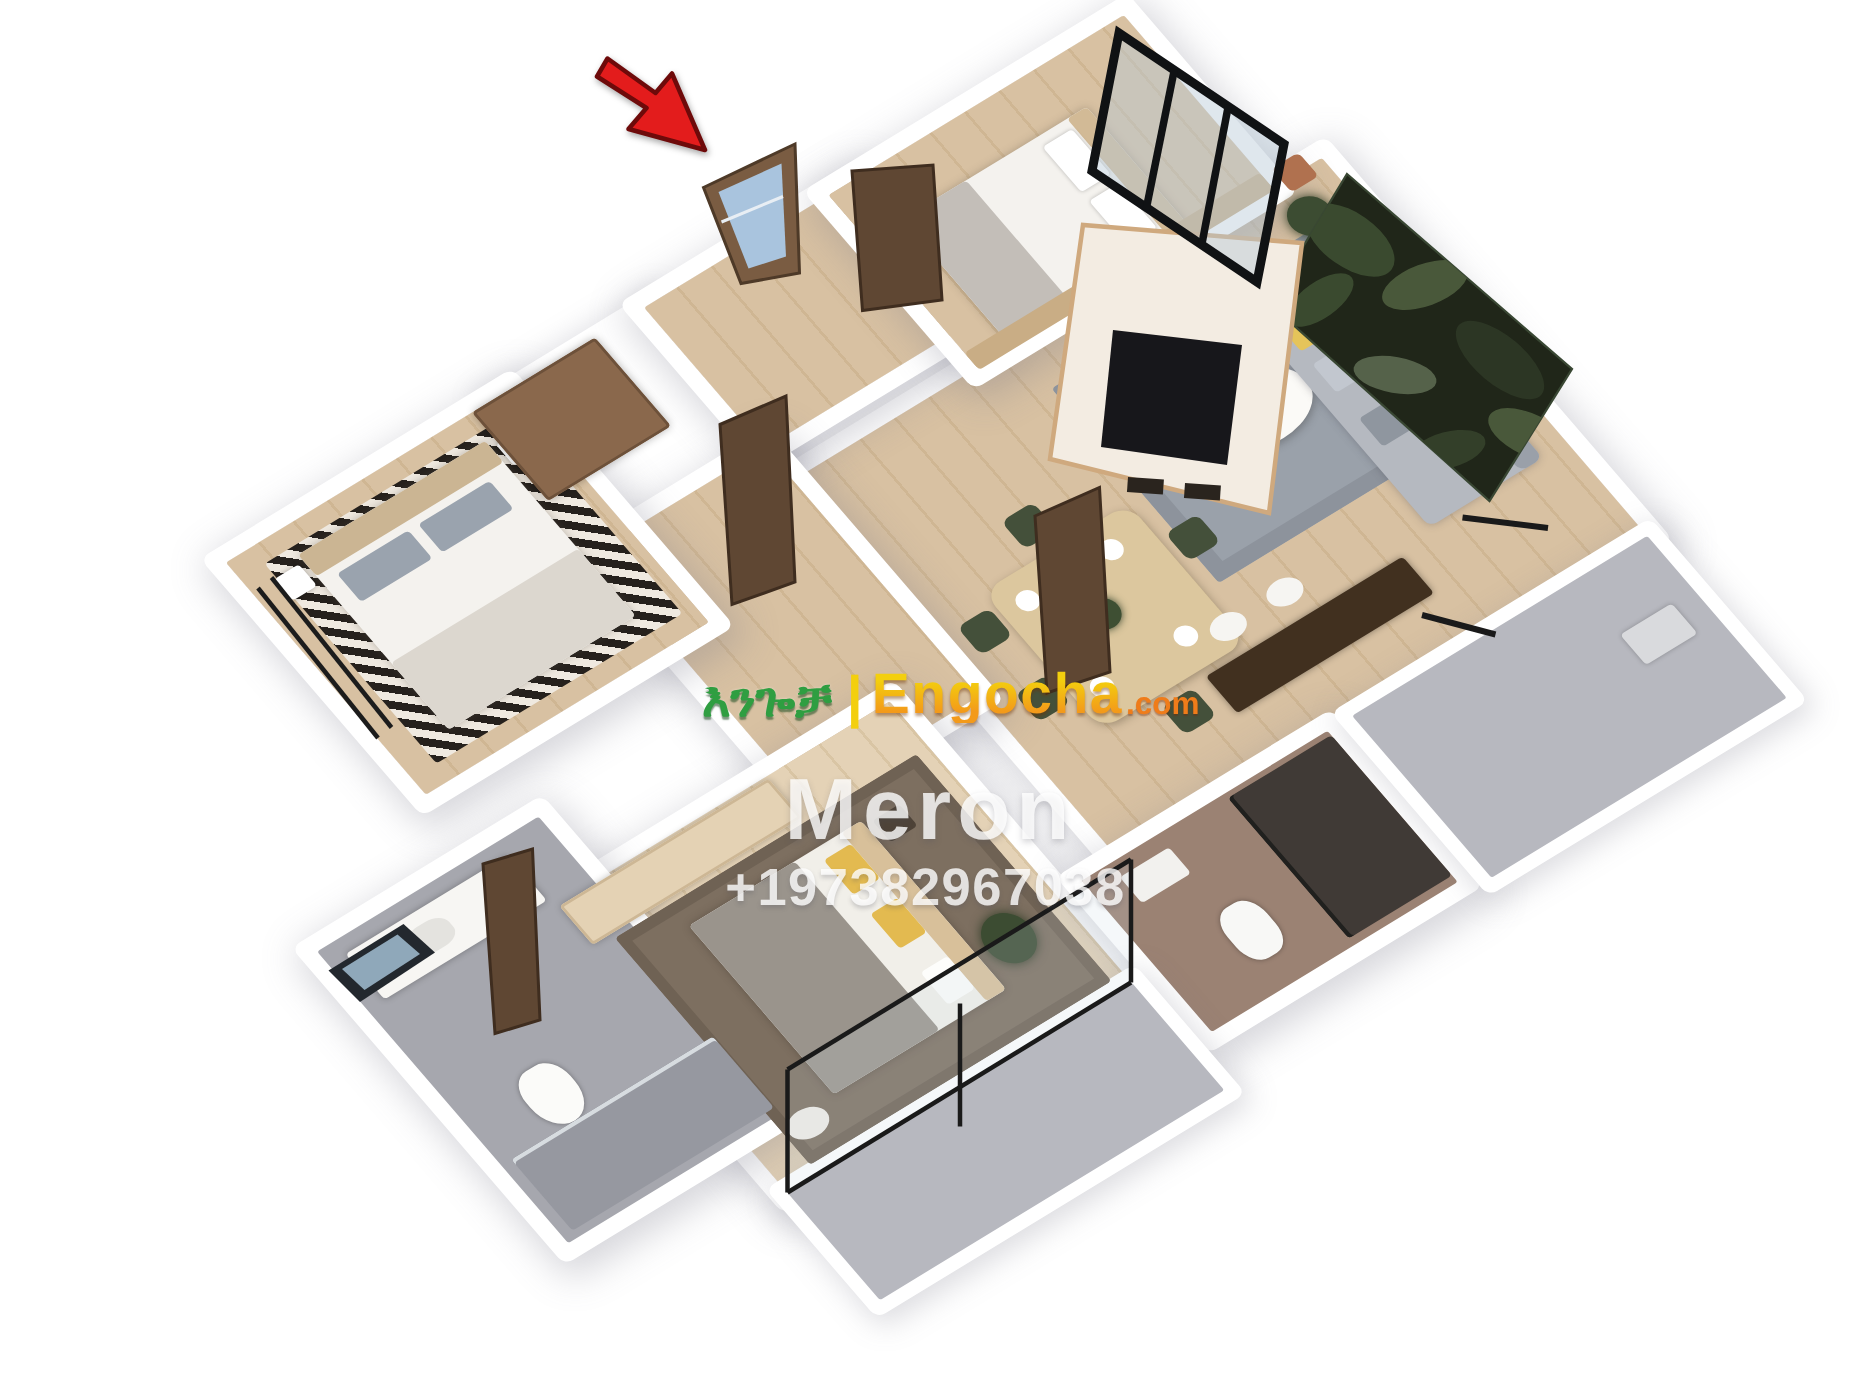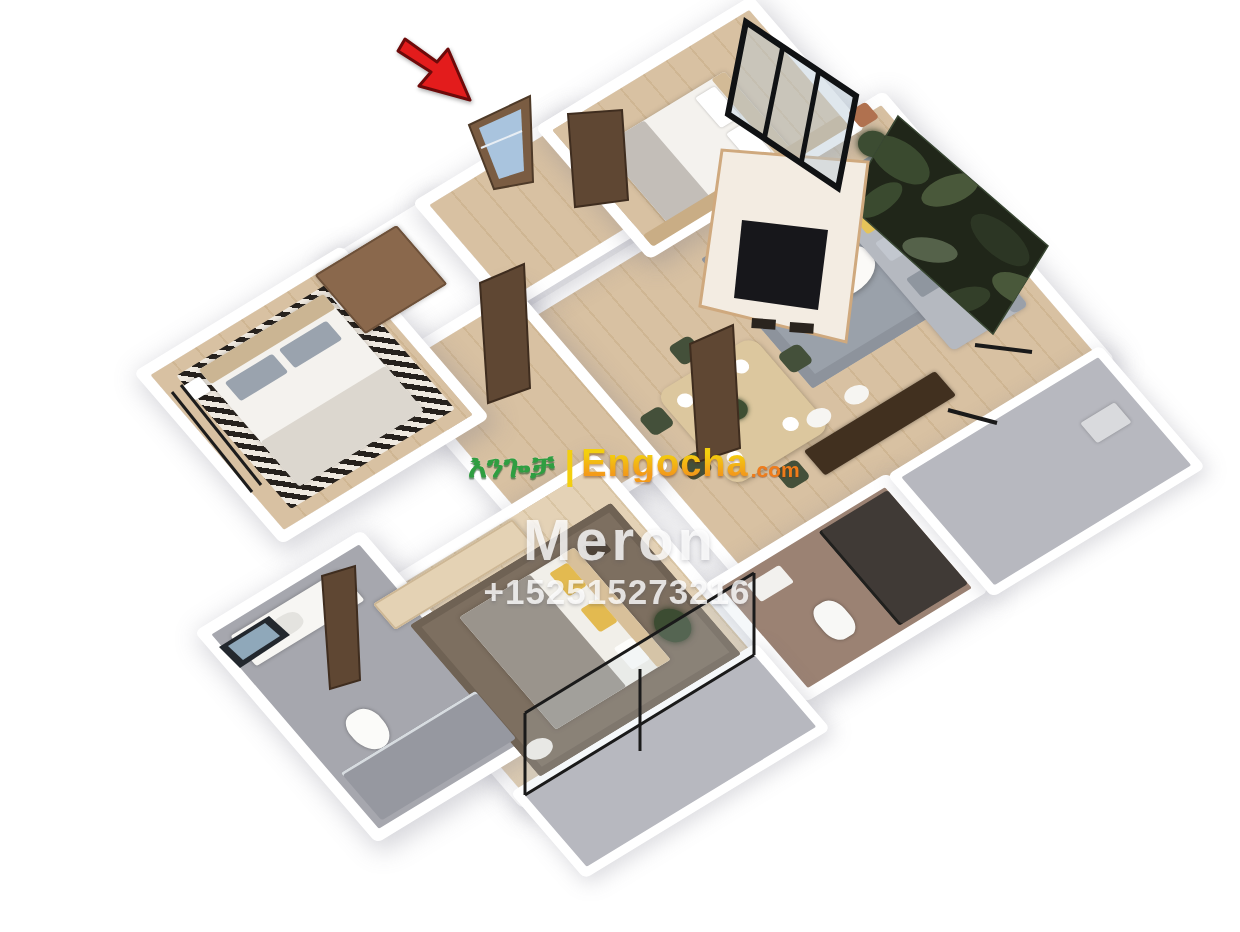--- a/index.html
+++ b/index.html
@@ -195,15 +195,15 @@
     <polygon points="405,39 437,62 448,49 470,100 419,86 431,72 398,51" fill="var(--arrow-red,#e31c1c)" stroke="#6e0a0a" stroke-width="3" stroke-linejoin="round" filter="drop-shadow(1px 2px 2px rgba(0,0,0,.35))"></polygon>
   </svg>
 
   <div class="wm wm-name">Meron</div>
   <div class="wm wm-logo">
     <span class="amh">እንጐቻ</span>
     <span class="sep">|</span>
     <span class="brand">Engocha</span>
     <span class="tld">.com</span>
   </div>
-  <div class="wm wm-phone">+152515273216</div>
+  <div class="wm wm-phone">+197382967038</div>
 
 </div>
 
 </body></html>

